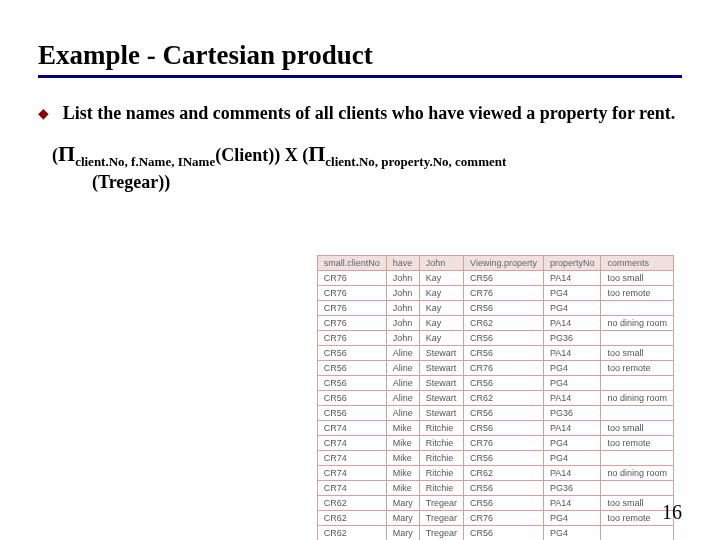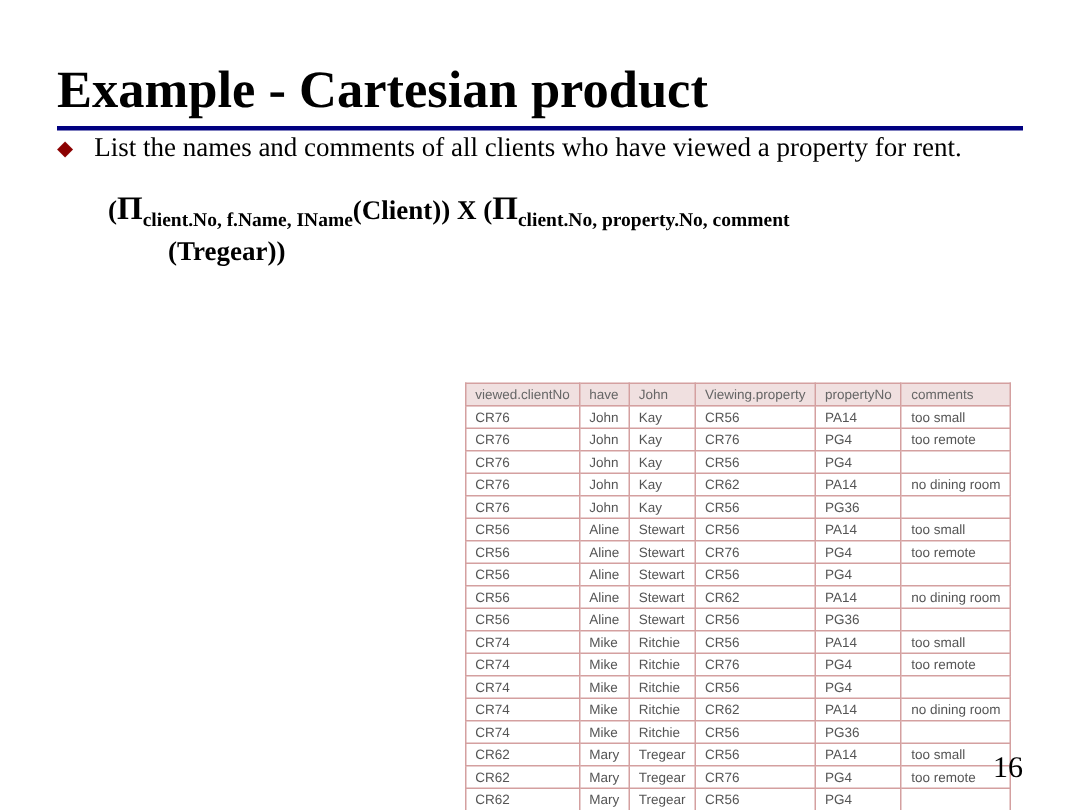--- a/index.html
+++ b/index.html
@@ -1,22 +1,22 @@
 <!DOCTYPE html>
 <html><head>
 <meta charset="utf-8">
 <style>
 body{margin:0;font-family:"Times New Roman",serif;color:#000;width:720px;height:540px;box-sizing:border-box;position:relative;background:#fff}
 .slide{padding:40px 38px 20px 38px}
-.title{font-size:35px;font-weight:bold;color:#000;border-bottom:3px solid #000080;padding-bottom:4px;}
+.title{font-size:27px;font-weight:bold;color:#000;border-bottom:3px solid #000080;padding-bottom:4px;margin-bottom:24px}
 .body{font-size:18px}
 .bullet-row{display:flex;margin-bottom:14px}
 .bullet{color:#8B0000;font-size:14px;margin-right:14px;margin-top:3px}
-.bullet-text{font-weight:normal;font-size:18px;line-height:1.25}
-.formula{font-weight:bold;font-size:18px;line-height:1.35;margin-left:34px}
+.bullet-text{font-weight:bold;font-size:18px;line-height:1.25}
+.formula{font-weight:bold;font-size:18px;line-height:1.35;margin-left:14px}
 .formula .pi{font-family:"Times New Roman",serif;font-weight:bold;font-size:22px}
 .formula .sub{font-size:13px;font-weight:bold;vertical-align:sub}
 .formula .ind{display:inline-block;margin-left:40px}
 .table-wrap{position:absolute;right:46px;top:255px}
 table{border-collapse:collapse;font-family:Arial,sans-serif;font-size:9px;color:#555}
 th,td{border:1px solid #d4a0a0;padding:2px 6px;text-align:left;white-space:nowrap}
 th{background:#f0e0e0;font-weight:normal;color:#666;font-size:9px}
 .pagenum{position:absolute;right:38px;bottom:16px;font-size:20px}
 </style>
 </head>
@@ -33,21 +33,21 @@
       (<span class="pi">Π</span><span class="sub">client.No, f.Name, IName</span><span>(Client)) X (</span><span class="pi">Π</span><span class="sub">client.No, property.No, comment</span><br>
       <span class="ind">(Tregear))</span>
     </div>
   </div>
 </div>
 
 <div class="table-wrap">
   <table>
     <thead>
         <tr id="thead-row">
-          <th>viewed.clientNo</th>
+          <th>small.clientNo</th>
           <th>have</th>
           <th>John</th>
           <th>Viewing.property</th>
           <th>propertyNo</th>
           <th>comments</th>
         </tr>
       </thead>
     <tbody id="tbody">
         <tr>
           <td>CR76</td>

